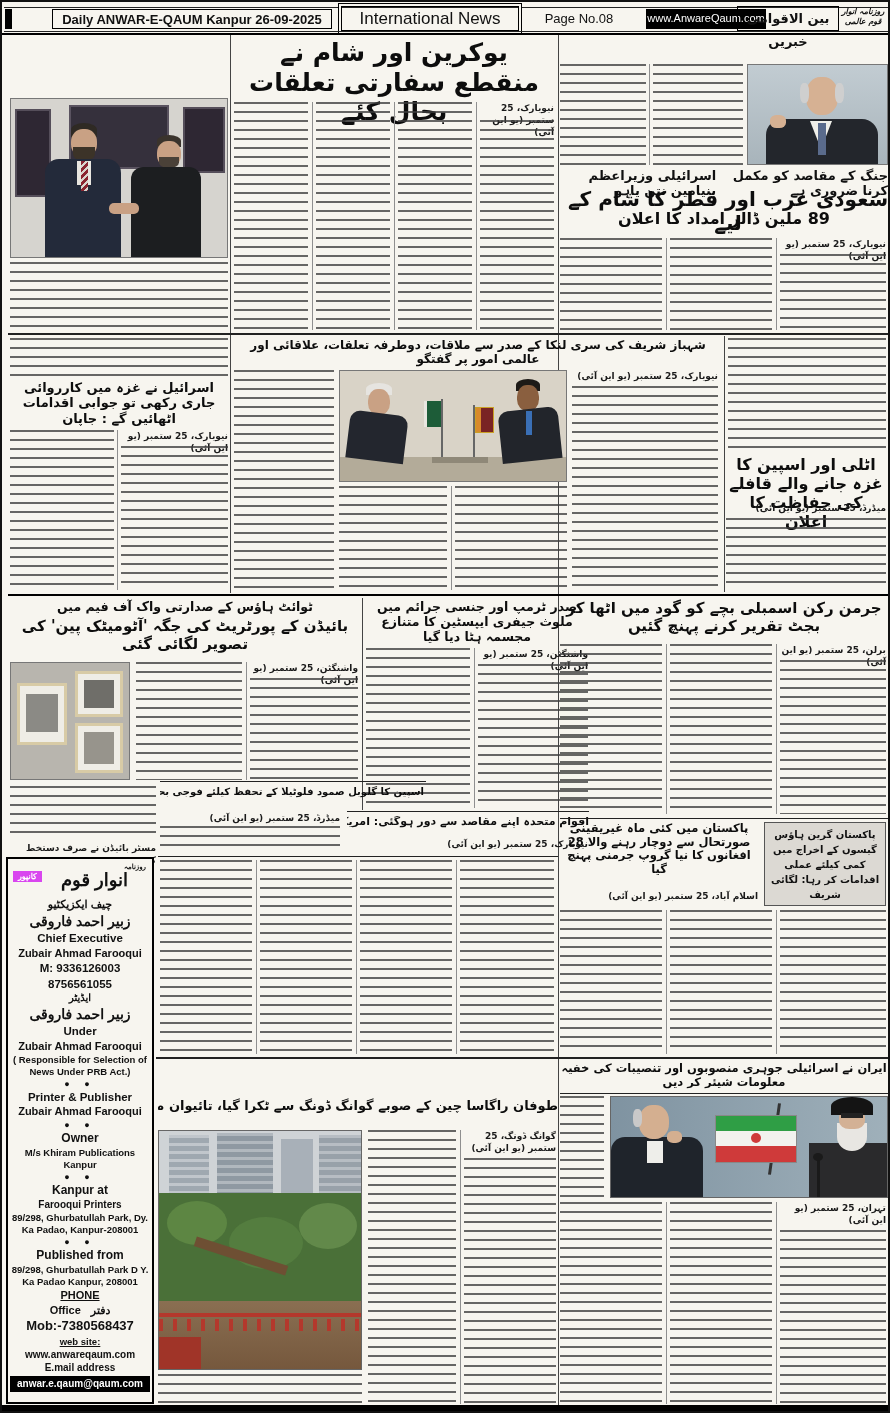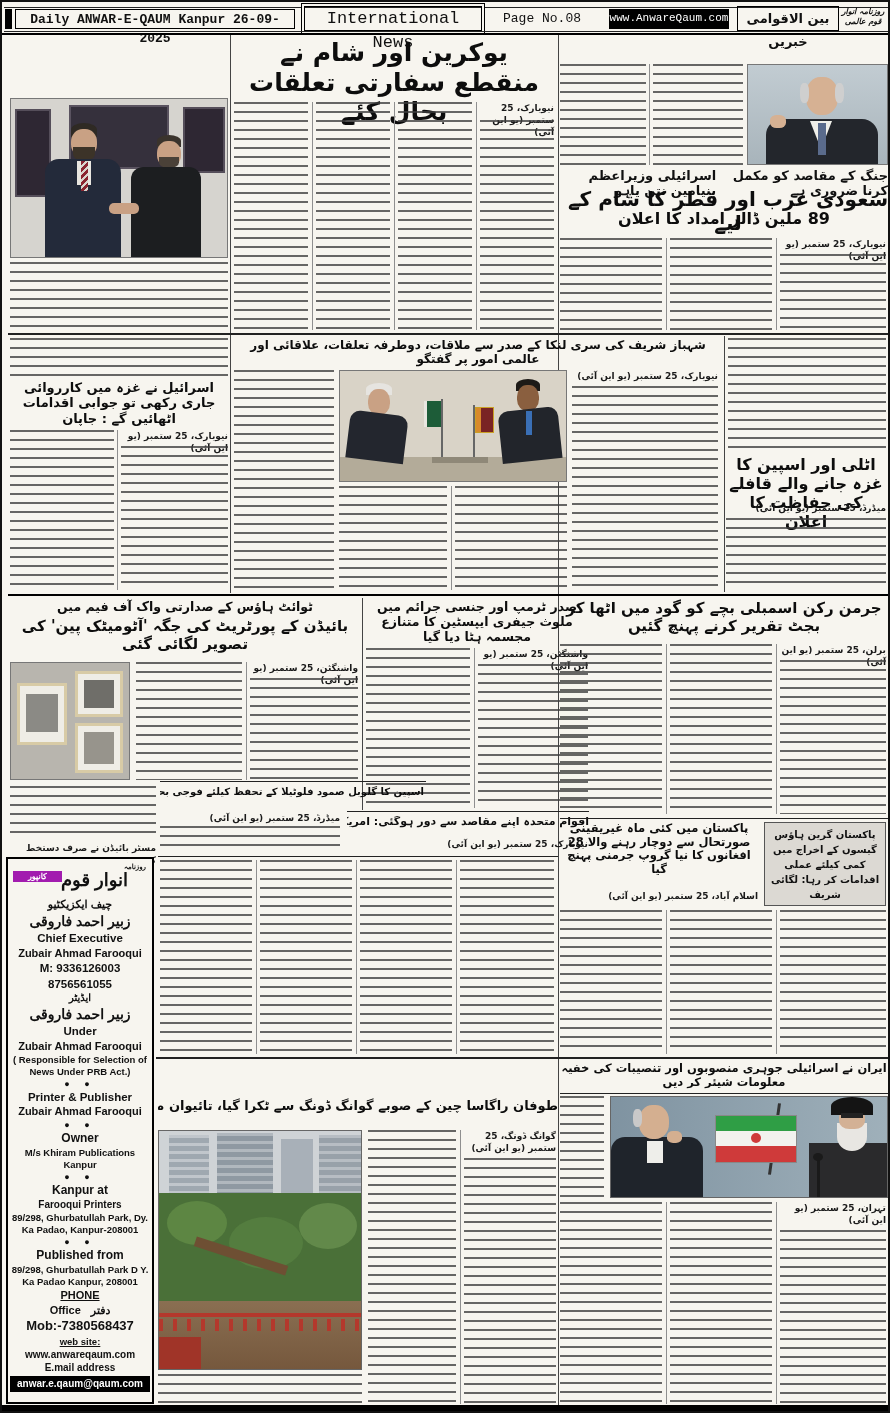--- a/index.html
+++ b/index.html
@@ -7,21 +7,21 @@
         border:2px solid #111;box-sizing:border-box;overflow:hidden;
         font-family:"DejaVu Sans",sans-serif;color:#111;}
   .ab{position:absolute;box-sizing:border-box;}
   .rtl{direction:rtl;}
   .hl{font-weight:bold;direction:rtl;text-align:center;line-height:1.18;color:#0d0d0d;}
   .greek{background-image:repeating-linear-gradient(to bottom,#3d3d3d 0,#3d3d3d 2px,transparent 2px,transparent 9px);opacity:.78;}
   .vl{background:#8f8f8f;width:1px;}
   .vlb{background:#444;width:1px;}
   .hlne{background:#222;}
   .dl{direction:rtl;font-size:9px;line-height:1.35;text-align:right;font-weight:600;color:#1a1a1a;}
-  .serif{font-family:Liberation Mono, monospace;}
+  .serif{font-family:Liberation Sans, sans-serif;margin-left:37px;}
   .cap{font-weight:bold;font-size:13px;direction:rtl;color:#111;}
   .imp{width:100%;text-align:center;font-weight:bold;line-height:1.25;}
   .sep{letter-spacing:6px;font-size:9px;font-weight:bold;}
   .nowrapc{white-space:nowrap;overflow:hidden;}
 </style>
 </head>
 <body>
 
 <div class="page">
 
@@ -243,21 +243,21 @@
   <div class="ab vl" style="left:664px;top:1200px;height:202px"></div>
   <div class="ab greek" style="left:668px;top:1200px;width:102px;height:202px"></div>
   <div class="ab vl" style="left:774px;top:1200px;height:202px"></div>
   <div class="ab dl" style="left:778px;top:1200px;width:106px;height:26px">تہران، 25 ستمبر (یو این آئی)</div>
   <div class="ab greek" style="left:778px;top:1228px;width:106px;height:174px"></div>
 
   <div class="ab" style="left:4px;top:855px;width:148px;height:547px;border:2px solid #000;background:#f7f5ef;display:flex;flex-direction:column;align-items:center;padding:4px 2px;gap:1px;overflow:hidden;font-family:'Liberation Sans',sans-serif">
     <div style="position:relative;width:100%;height:34px">
       <span class="rtl" style="position:absolute;right:4px;top:0;font-size:7px;font-weight:bold">روزنامہ</span>
       <span class="rtl" style="position:absolute;right:22px;top:6px;font-size:18px;font-weight:900">انوار قوم</span>
-      <span class="rtl" style="position:absolute;left:3px;top:8px;font-size:8px;font-weight:bold;background:#a21caf;color:#fff;padding:1px 15px">کانپور</span>
+      <span class="rtl" style="position:absolute;left:3px;top:8px;font-size:8px;font-weight:bold;background:#d946ef;color:#fff;padding:1px 5px">کانپور</span>
     </div>
     <div class="imp rtl" style="font-size:11px">چیف ایکزیکٹیو</div>
     <div class="imp rtl" style="font-size:14px">زبیر احمد فاروقی</div>
     <div class="imp" style="font-size:11.5px">Chief Executive</div>
     <div class="imp" style="font-size:11px">Zubair Ahmad Farooqui</div>
     <div class="imp" style="font-size:11.5px">M:  9336126003</div>
     <div class="imp" style="font-size:11.5px">8756561055</div>
     <div class="imp rtl" style="font-size:10px">ایڈیٹر</div>
     <div class="imp rtl" style="font-size:14px">زبیر احمد فاروقی</div>
     <div class="imp" style="font-size:11.5px">Under</div>

